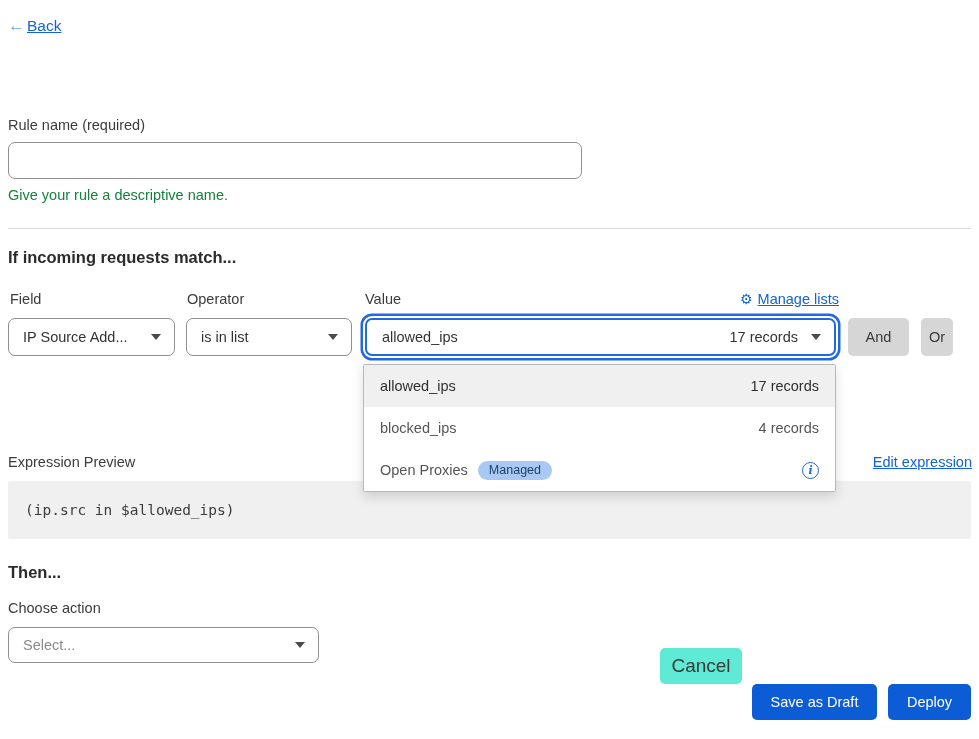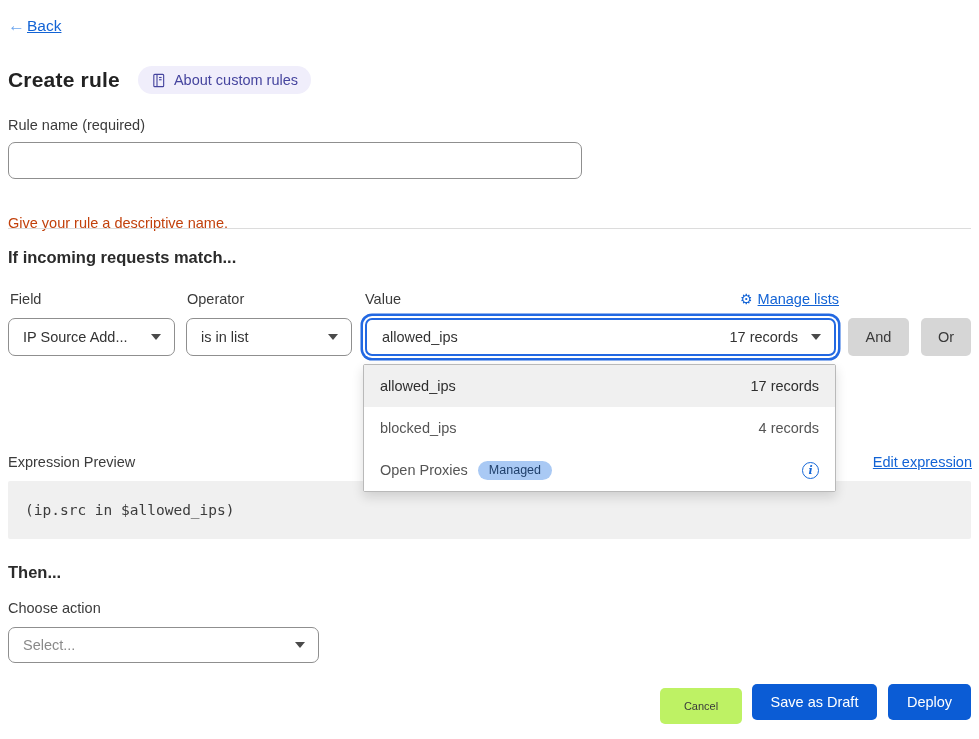--- a/index.html
+++ b/index.html
@@ -17,21 +17,21 @@
   .back .u { color:#1263d5; text-decoration:underline; }
 
   
   .title-row { position:absolute; left:8px; top:66px; display:flex; align-items:center; gap:18px; }
   h1.page-title { font-size:21px; font-weight:bold; color:#222; letter-spacing:.2px; }
   .about-badge { display:inline-flex; align-items:center; gap:8px; height:28px; padding:0 13px;
     background:#f0eefb; border-radius:14px; color:#45449e; font-size:14.5px; cursor:pointer; }
 
   
   .field-label { position:absolute; font-size:14.5px; color:#3b3b3b; }
-  .helper { position:absolute; font-size:14.5px; color:#c2410c;margin-top:28px; }
+  .helper { position:absolute; font-size:14.5px; color:#15803d; }
   .section-heading { position:absolute; font-size:16.5px; font-weight:bold; color:#2b2b2b; }
 
   
   .text-input { position:absolute; left:8px; top:142px; width:574px; height:37px;
     border:1px solid #8f8f8f; border-radius:7px; font-size:14.5px; padding:0 12px; color:#333; outline:none; }
   .select { position:absolute; height:38px; background:#fff; border:1px solid #8f8f8f; border-radius:7px;
     display:flex; align-items:center; justify-content:space-between; padding:0 13px 0 14px;
     font-size:14.5px; color:#333; cursor:pointer; }
   .select .chev { width:0; height:0; border-left:5px solid transparent; border-right:5px solid transparent;
     border-top:6px solid #4a4a4a; margin-left:10px; flex:none; }
@@ -67,45 +67,33 @@
   .code-block { position:absolute; left:8px; top:481px; width:963px; height:58px; background:#f0f0f0;
     display:flex; align-items:center; padding-left:17px; border-radius:2px;
     font-family:"DejaVu Sans Mono", monospace; font-size:14.5px; color:#3c3c3c; }
   .edit-expression { position:absolute; top:454px; right:7px; }
 
   .divider { position:absolute; left:8px; width:963px; height:1px; background:#dcdcdc; }
 
   
   .blue-btn { position:absolute; top:684px; height:36px; background:#0b5cd5; color:#fff; border:none;
     border-radius:5px; font-size:14.5px; font-family:inherit; cursor:pointer; }
-  .cancel-btn { position:absolute; top:688px; height:36px; background:#bef264; color:#3a3a3a; border:none;
-    border-radius:5px; font-size:11px; font-family:inherit; cursor:pointer; }
+  .cancel-btn { position:absolute; top:648px; height:36px; background:#5eead4; color:#3a3a3a; border:none;
+    border-radius:5px; font-size:19px; font-family:inherit; cursor:pointer; }
 </style>
 </head>
 <body>
 
 <div id="canvas">
 
   <a class="back">
     <span class="arrow">←</span>
     <span class="u">Back</span>
   </a>
 
-  <div class="title-row">
-    <h1 class="page-title">Create rule</h1>
-    <span class="about-badge">
-      <svg width="15" height="15" viewBox="0 0 16 16" fill="none" stroke="#45449e" stroke-width="1.2">
-        <rect x="3" y="1.5" width="10.5" height="13" rx="1"></rect>
-        <line x1="6.4" y1="1.5" x2="6.4" y2="14.5"></line>
-        <line x1="8.6" y1="4.8" x2="11.3" y2="4.8"></line>
-        <line x1="8.6" y1="7.2" x2="11.3" y2="7.2"></line>
-      </svg>
-      <span>About custom rules</span>
-    </span>
-  </div>
 
   <div class="field-label" style="left:8px; top:117px;">Rule name (required)</div>
   <input class="text-input" type="text" value="" style="">
   <div class="helper" style="left:8px; top:187px;">Give your rule a descriptive name.</div>
 
   <div class="divider" style="top:228px;"></div>
 
   <div class="section-heading" style="left:8px; top:248px;">If incoming requests match...</div>
 
   <div class="field-label" style="left:10px; top:291px;">Field</div>
@@ -129,21 +117,21 @@
 
   <div class="value-select">
     <span>allowed_ips</span>
     <span class="right">
       <span>17 records</span>
       <span class="chev"></span>
     </span>
   </div>
 
   <button class="gray-btn" style="left:848px; width:61px;">And</button>
-  <button class="gray-btn" style="left:921px; width:50px;">Or</button>
+  <button class="gray-btn" style="left:921px; width:32px;">Or</button>
 
   <div class="menu">
     <div class="menu-row hl">
       <span>allowed_ips</span>
       <span>17 records</span>
     </div>
     <div class="menu-row">
       <span>blocked_ips</span>
       <span>4 records</span>
     </div>

